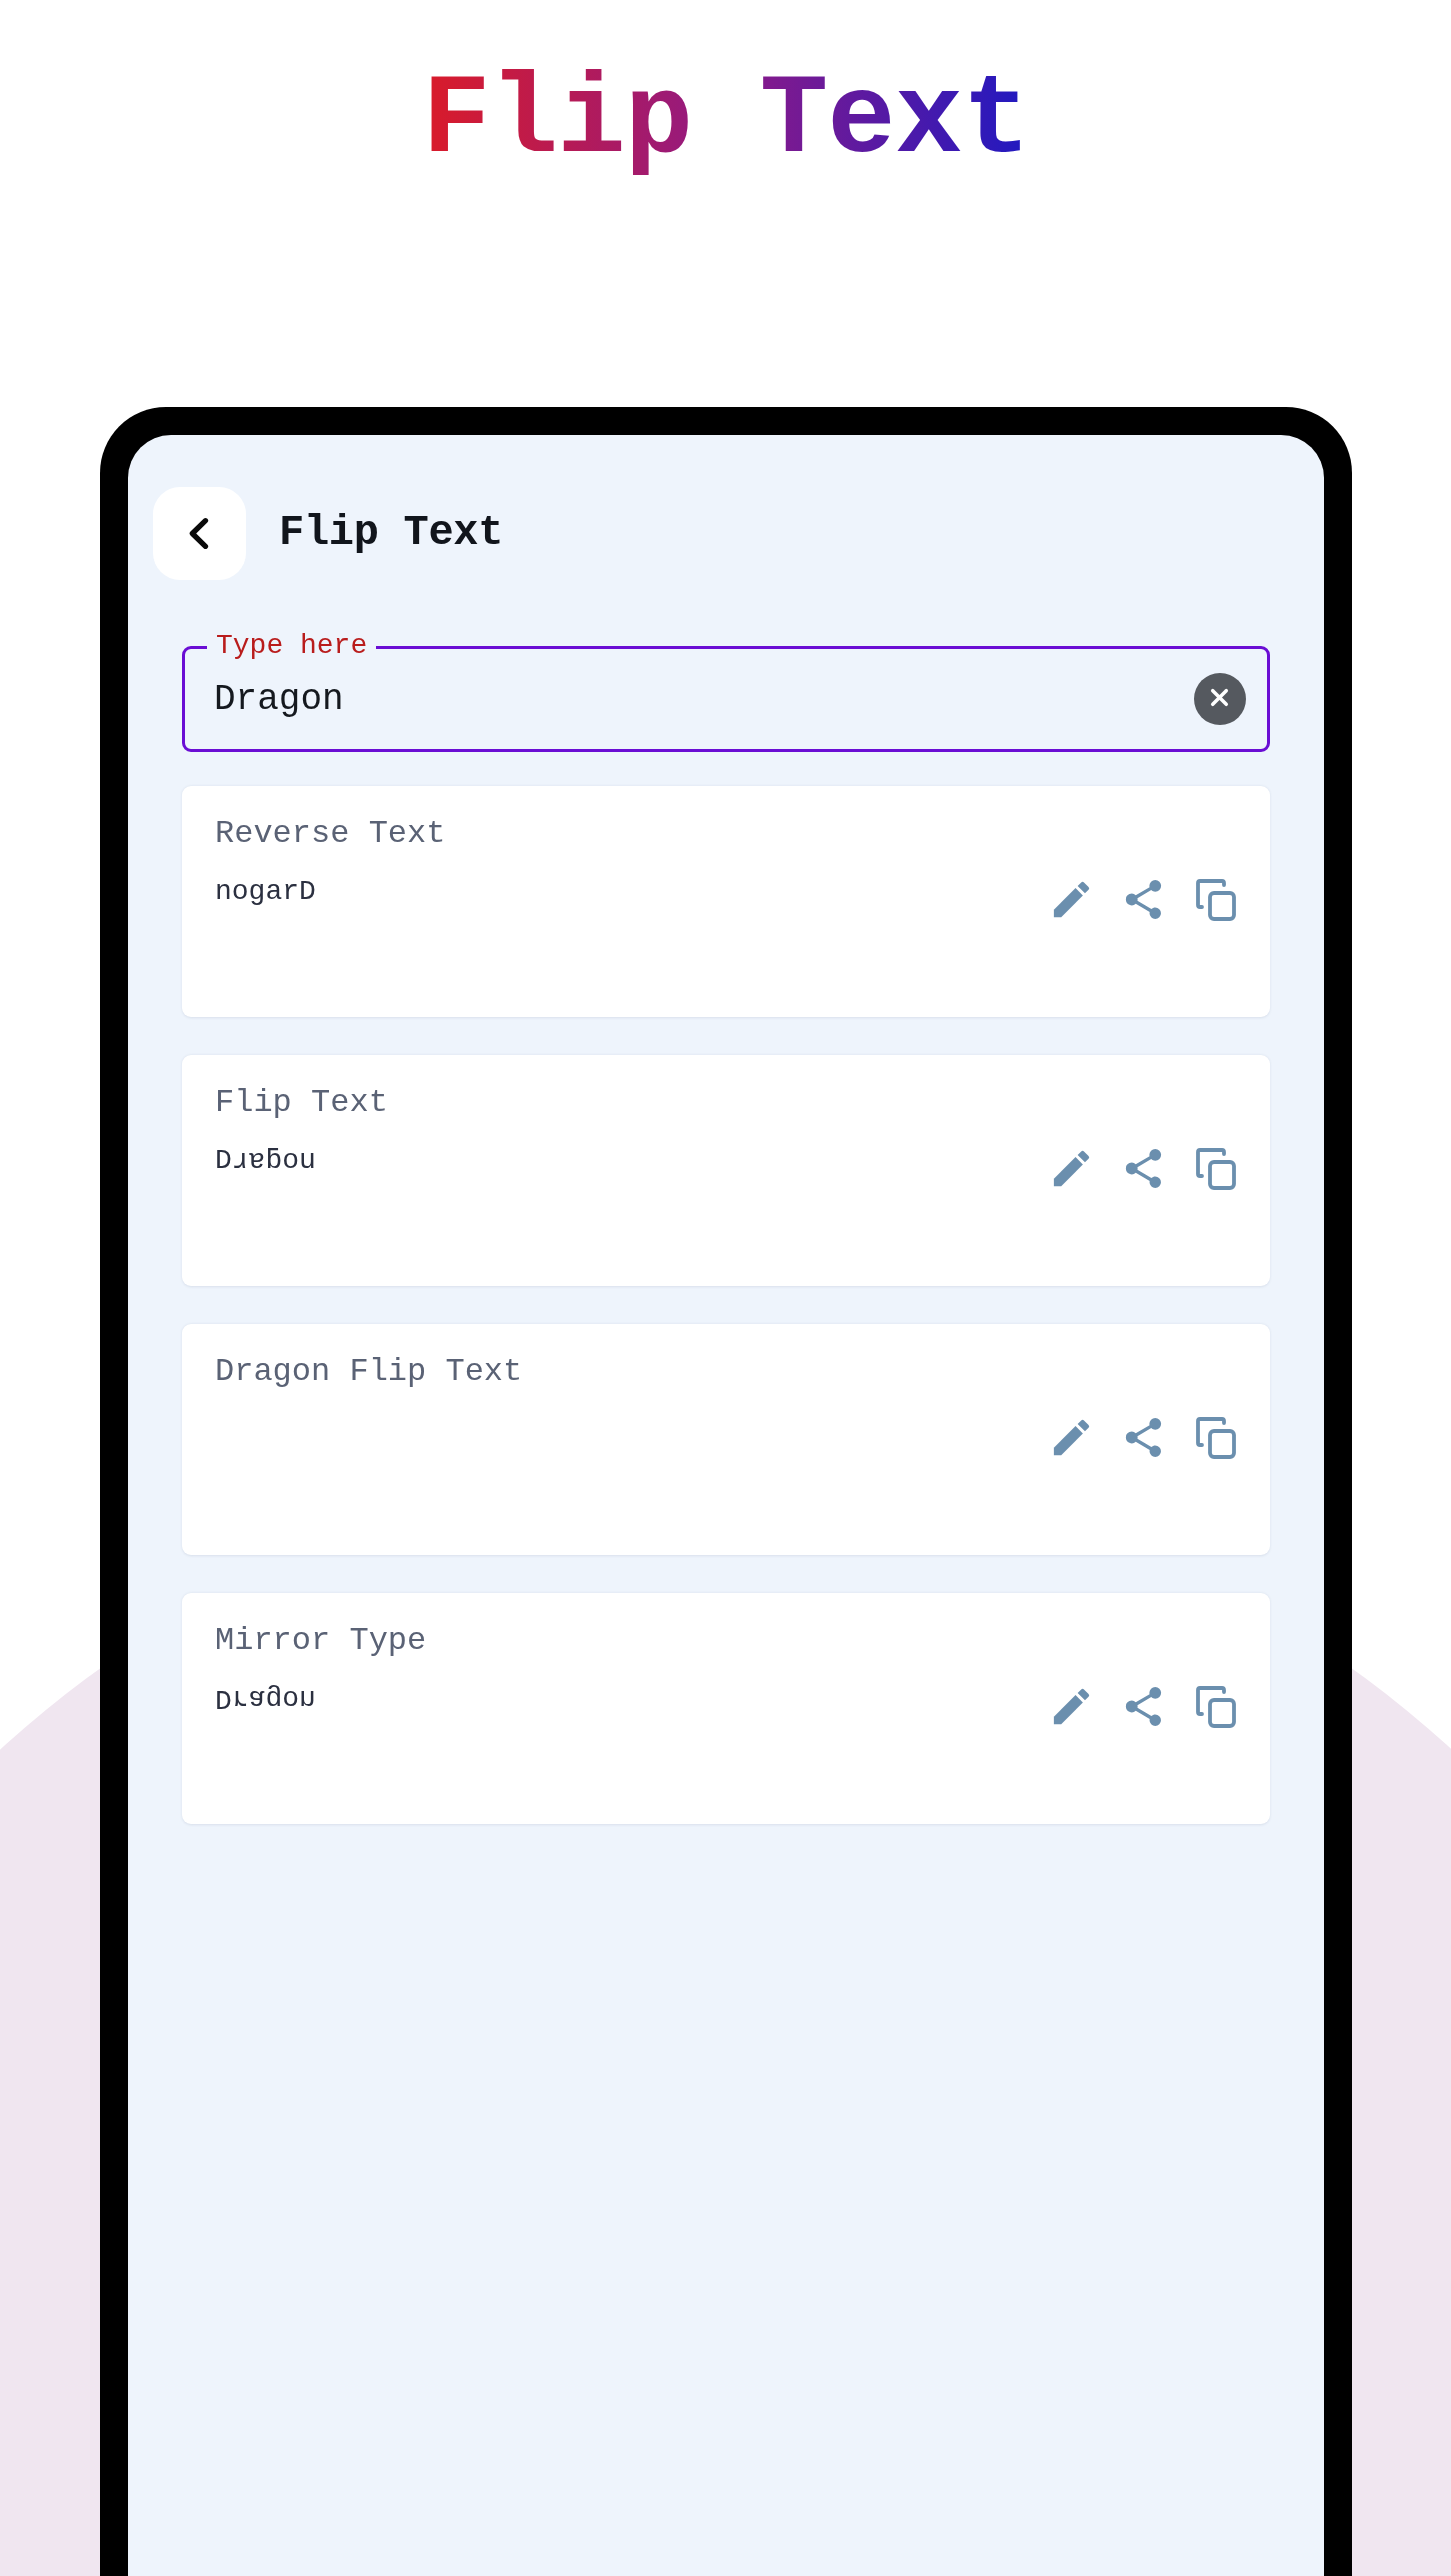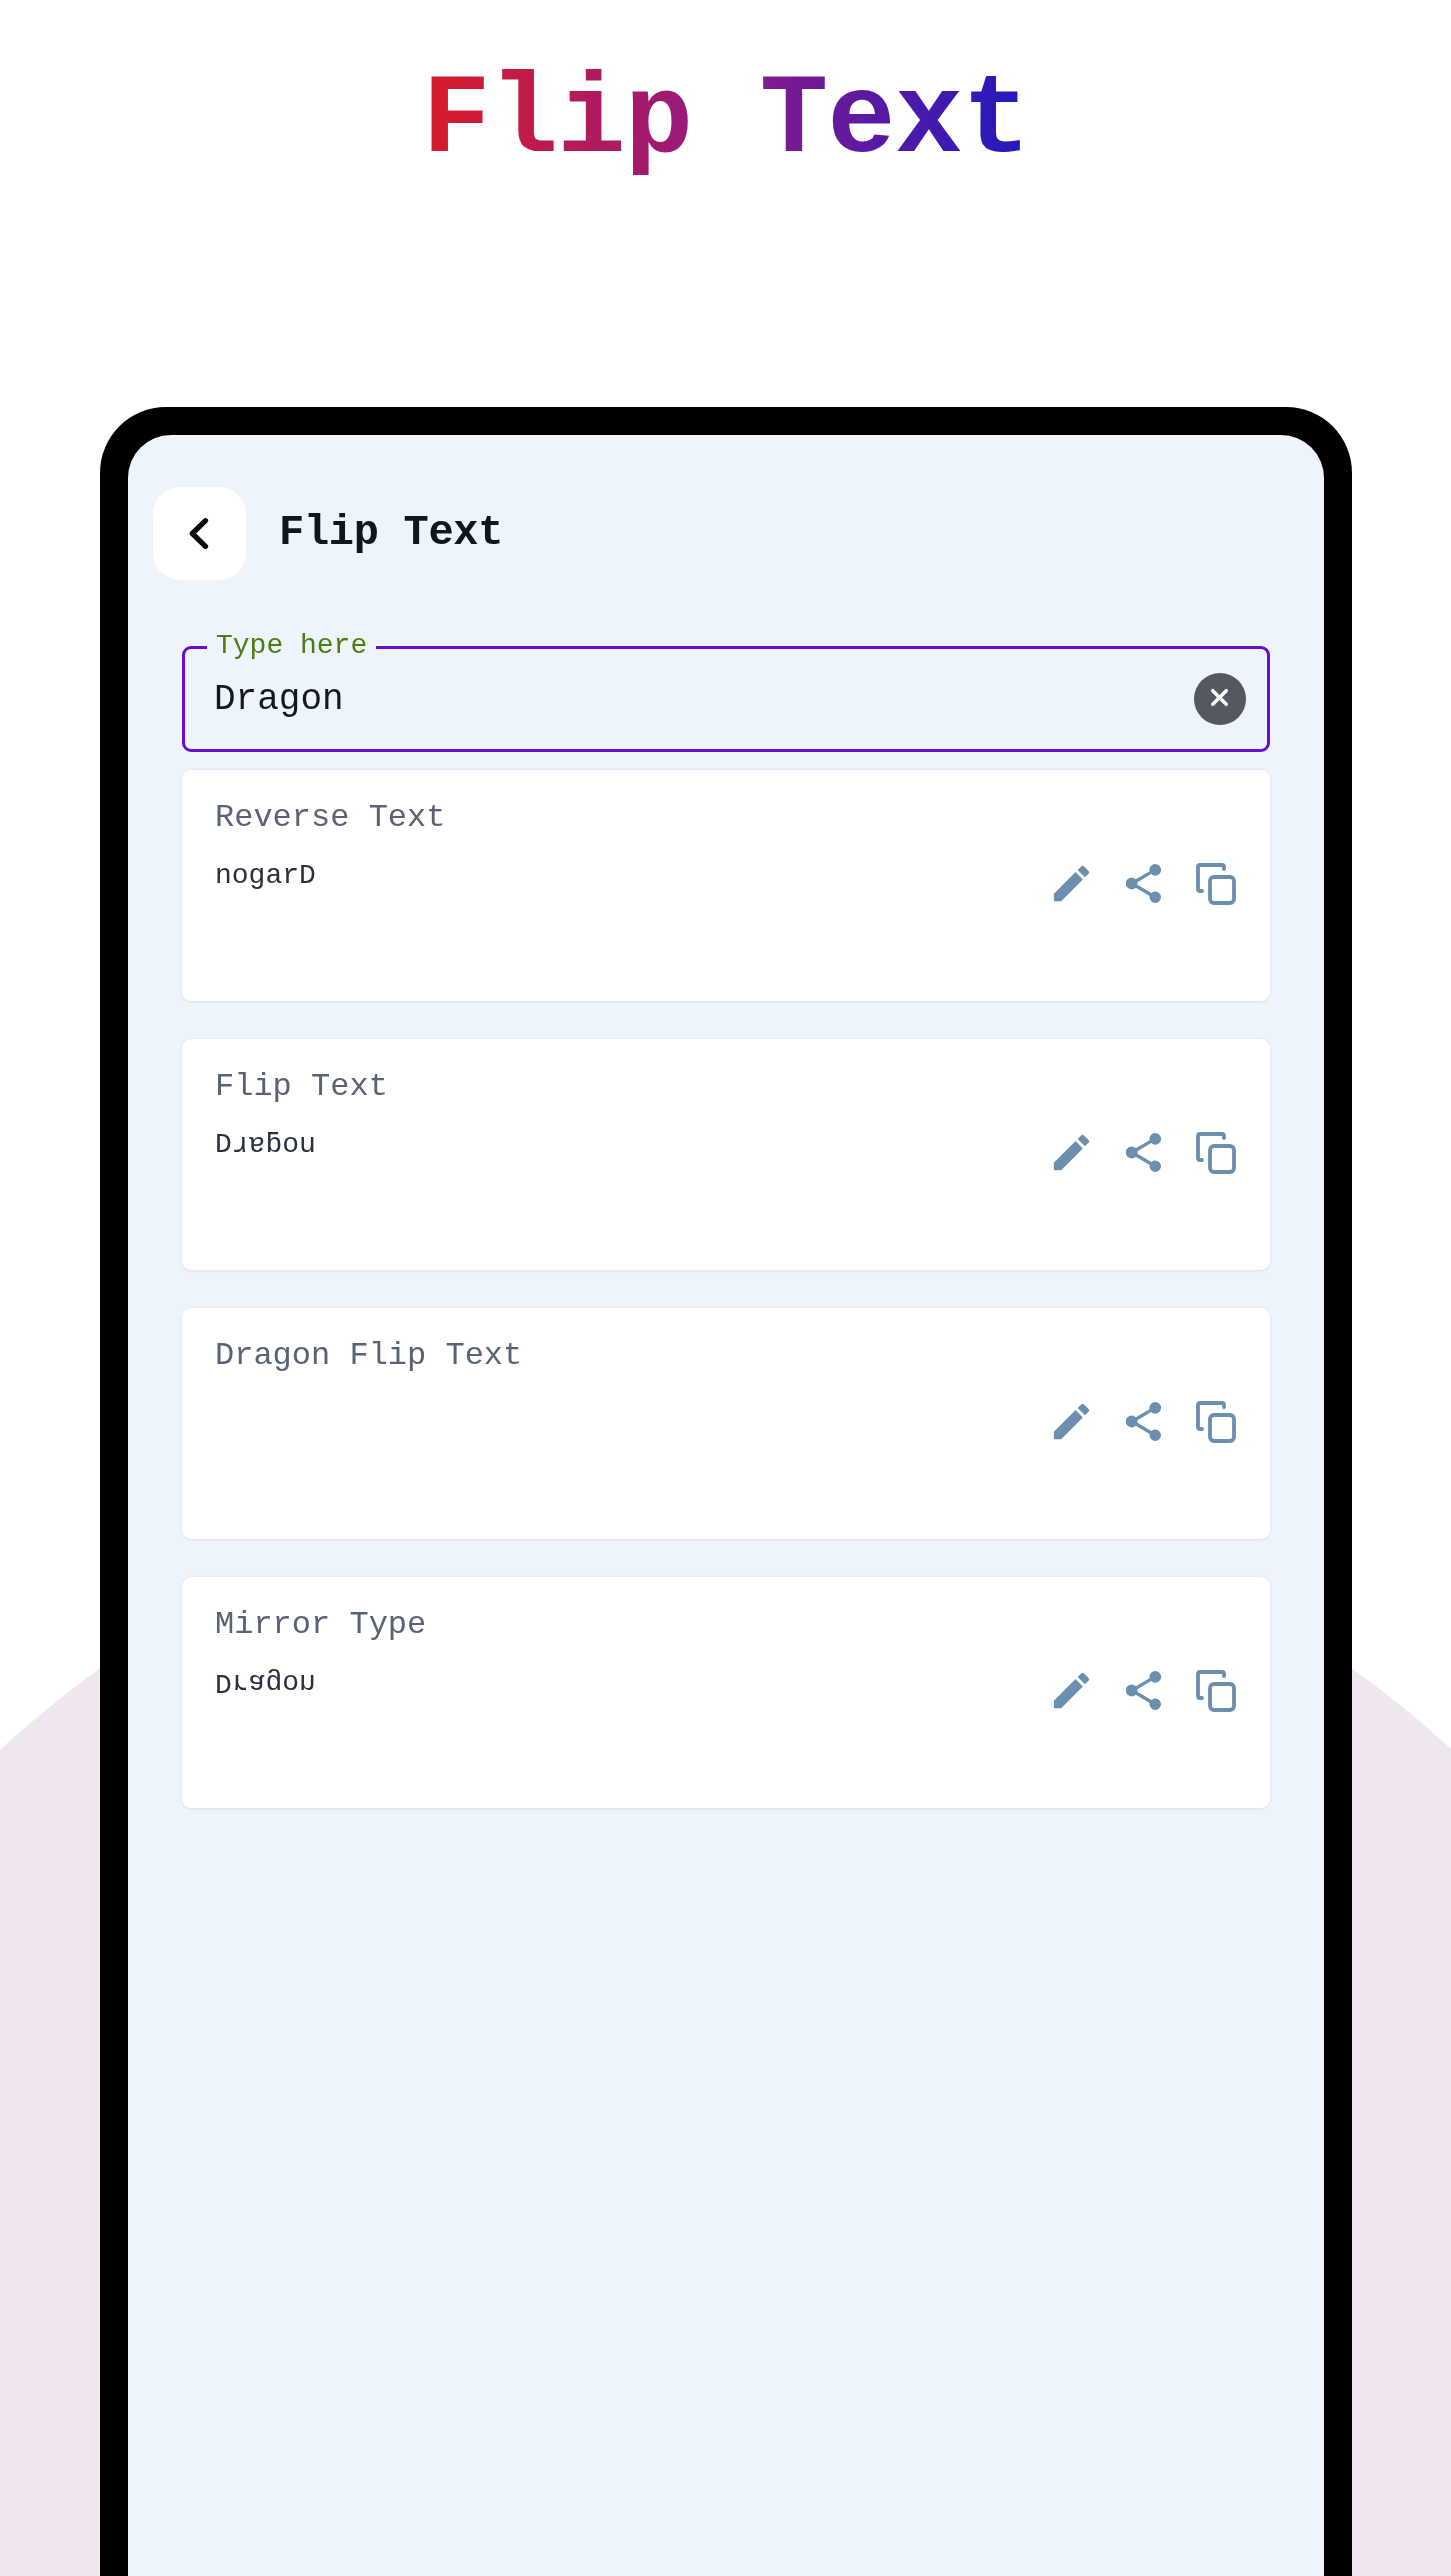--- a/index.html
+++ b/index.html
@@ -120,21 +120,21 @@
     padding:0 21.5px 0 29px;
   }
 
   .field-notch {
     position:absolute;
     left:25px;
     top:-15px;
     background:#eef4fc;
     padding:0 9px;
     font-size:28px;
-    color:#4d7c0f;
+    color:#b91c1c;
     line-height:30px;
     white-space:nowrap;
   }
 
   .field-value {
     flex:1 1 auto;
     font-size:36px;
     color:#15191f;
     background:transparent;
     border:none;
@@ -148,21 +148,21 @@
     width:52px;
     height:52px;
     border-radius:50%;
     background:#55595f;
     display:flex;
     align-items:center;
     justify-content:center;
   }
 
   
-  .cards { margin:18px 54px 0 54px; }
+  .cards { margin:34px 54px 0 54px; }
 
   .card {
     background:#ffffff;
     border-radius:9px;
     height:231px;
     margin-bottom:38px;
     padding:32px 30px 0 33px;
     display:flex;
     align-items:flex-start;
     box-shadow:0 0.9px 2.7px rgba(30,50,90,0.10);

